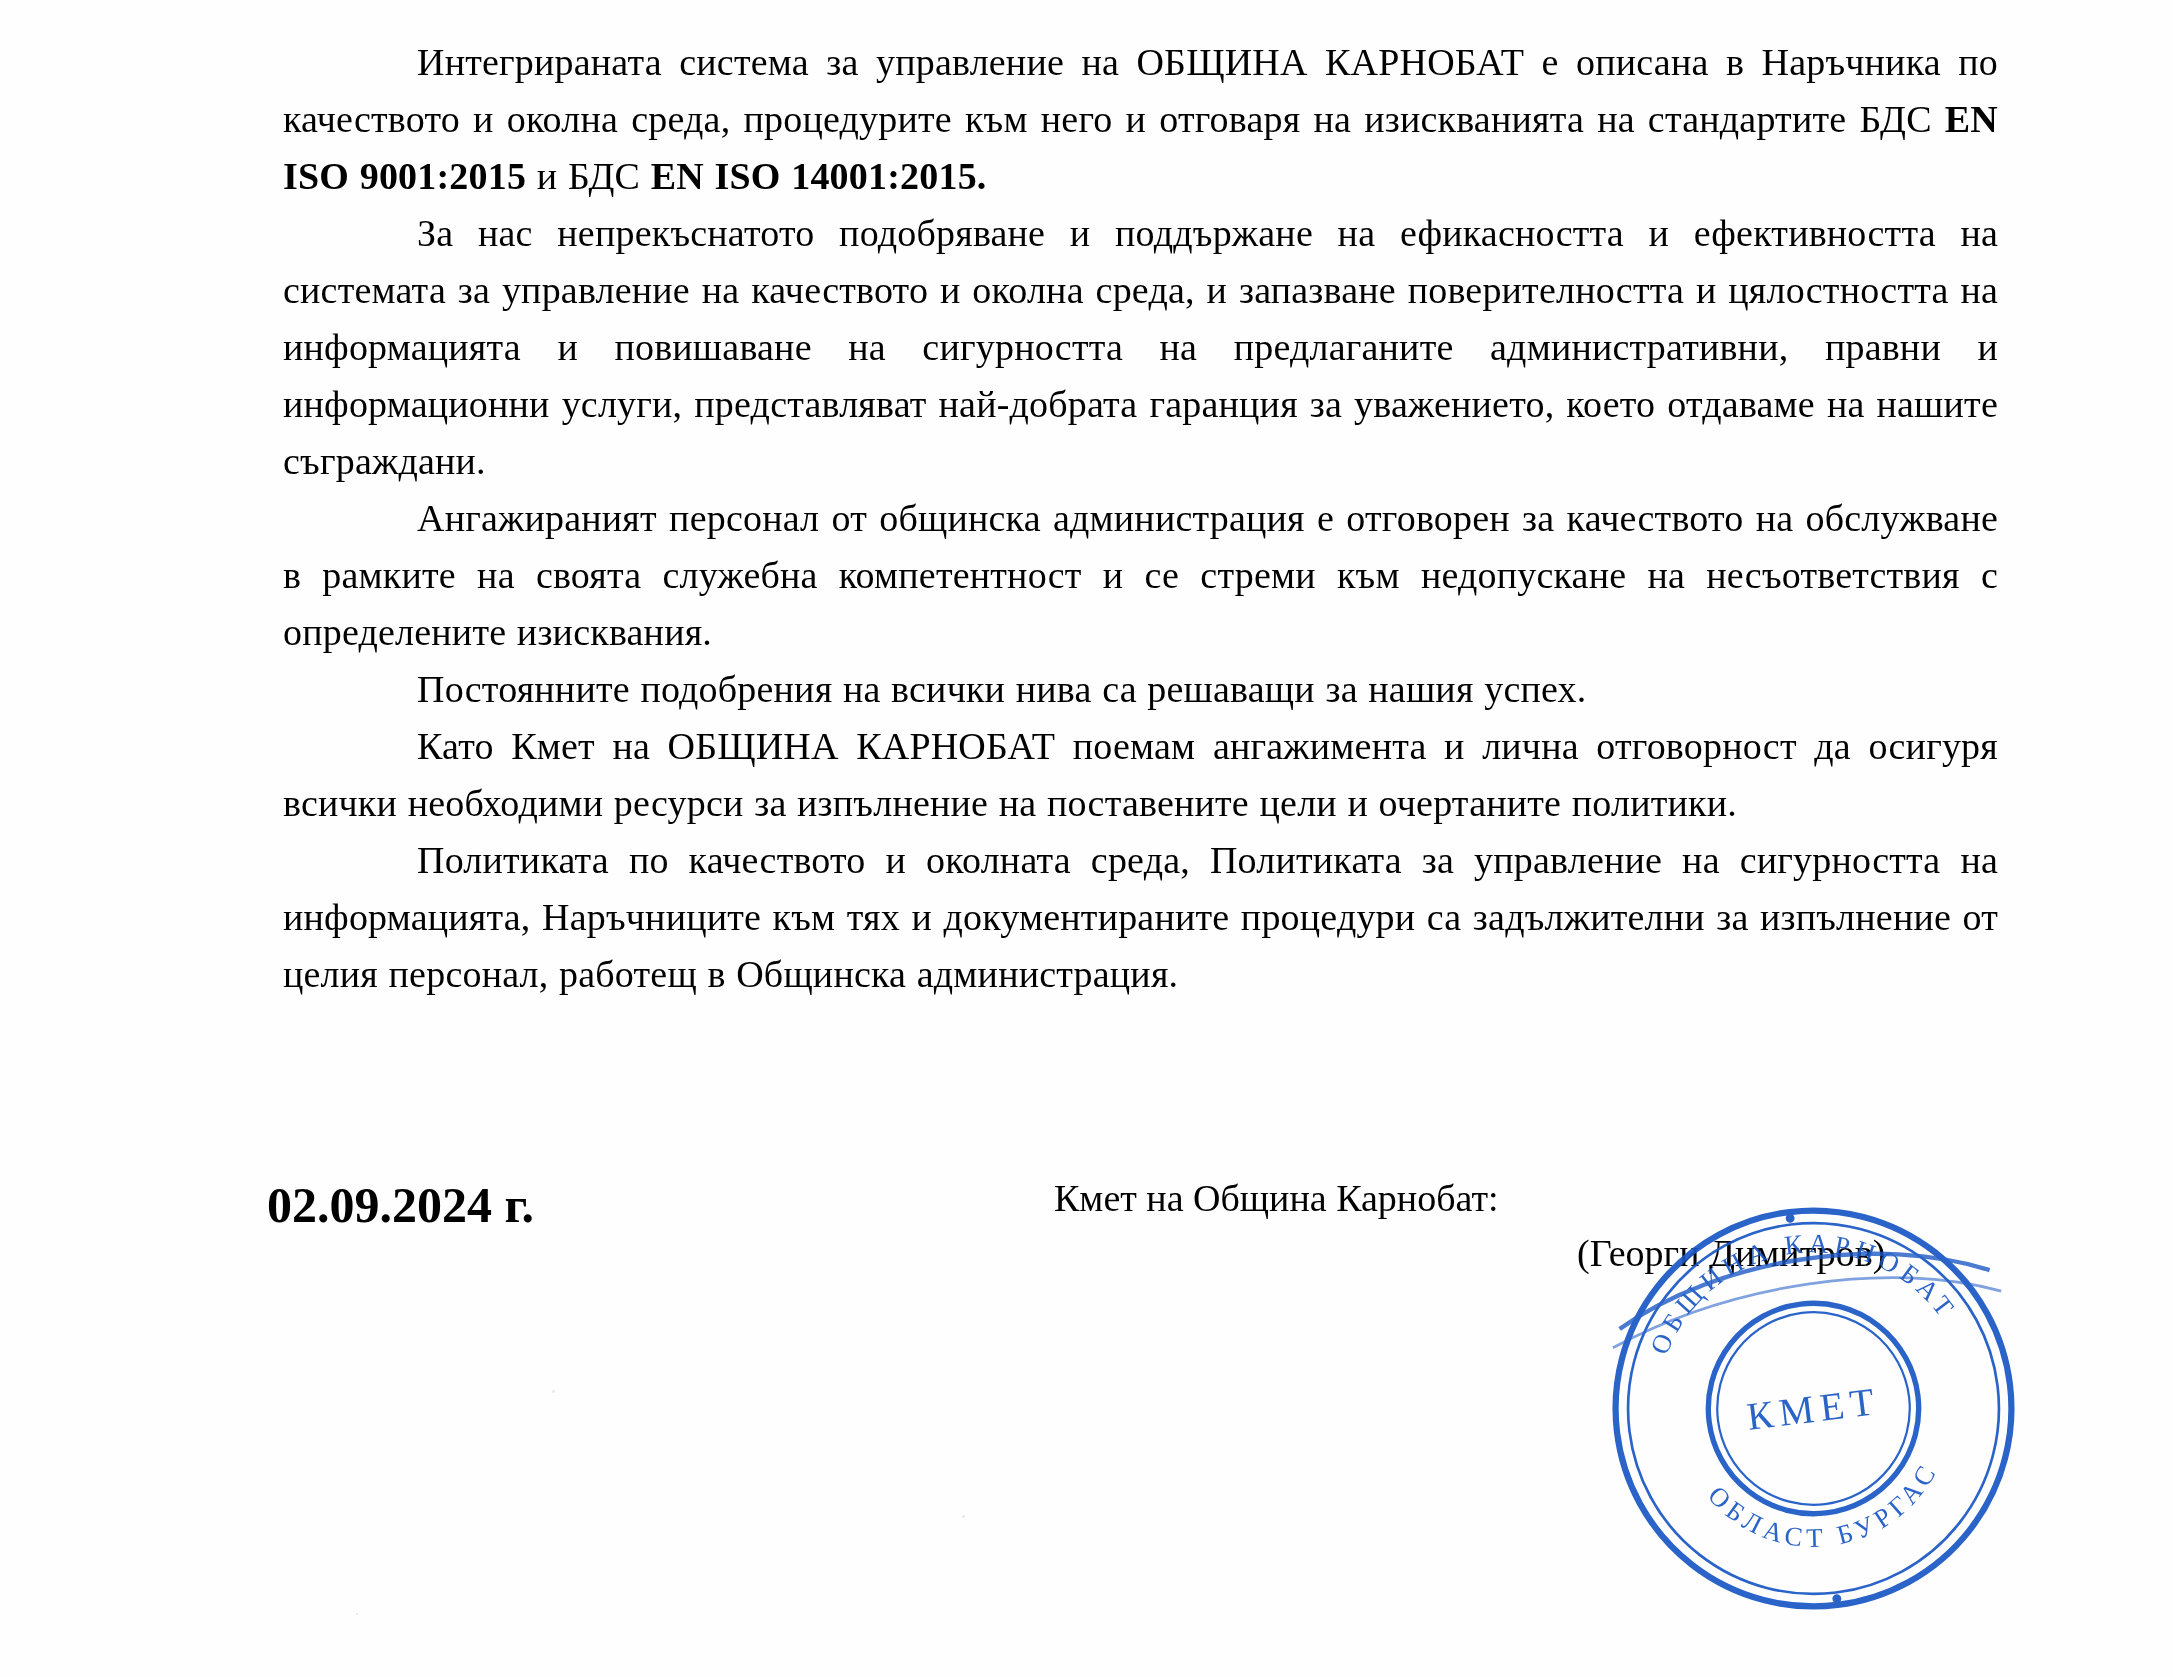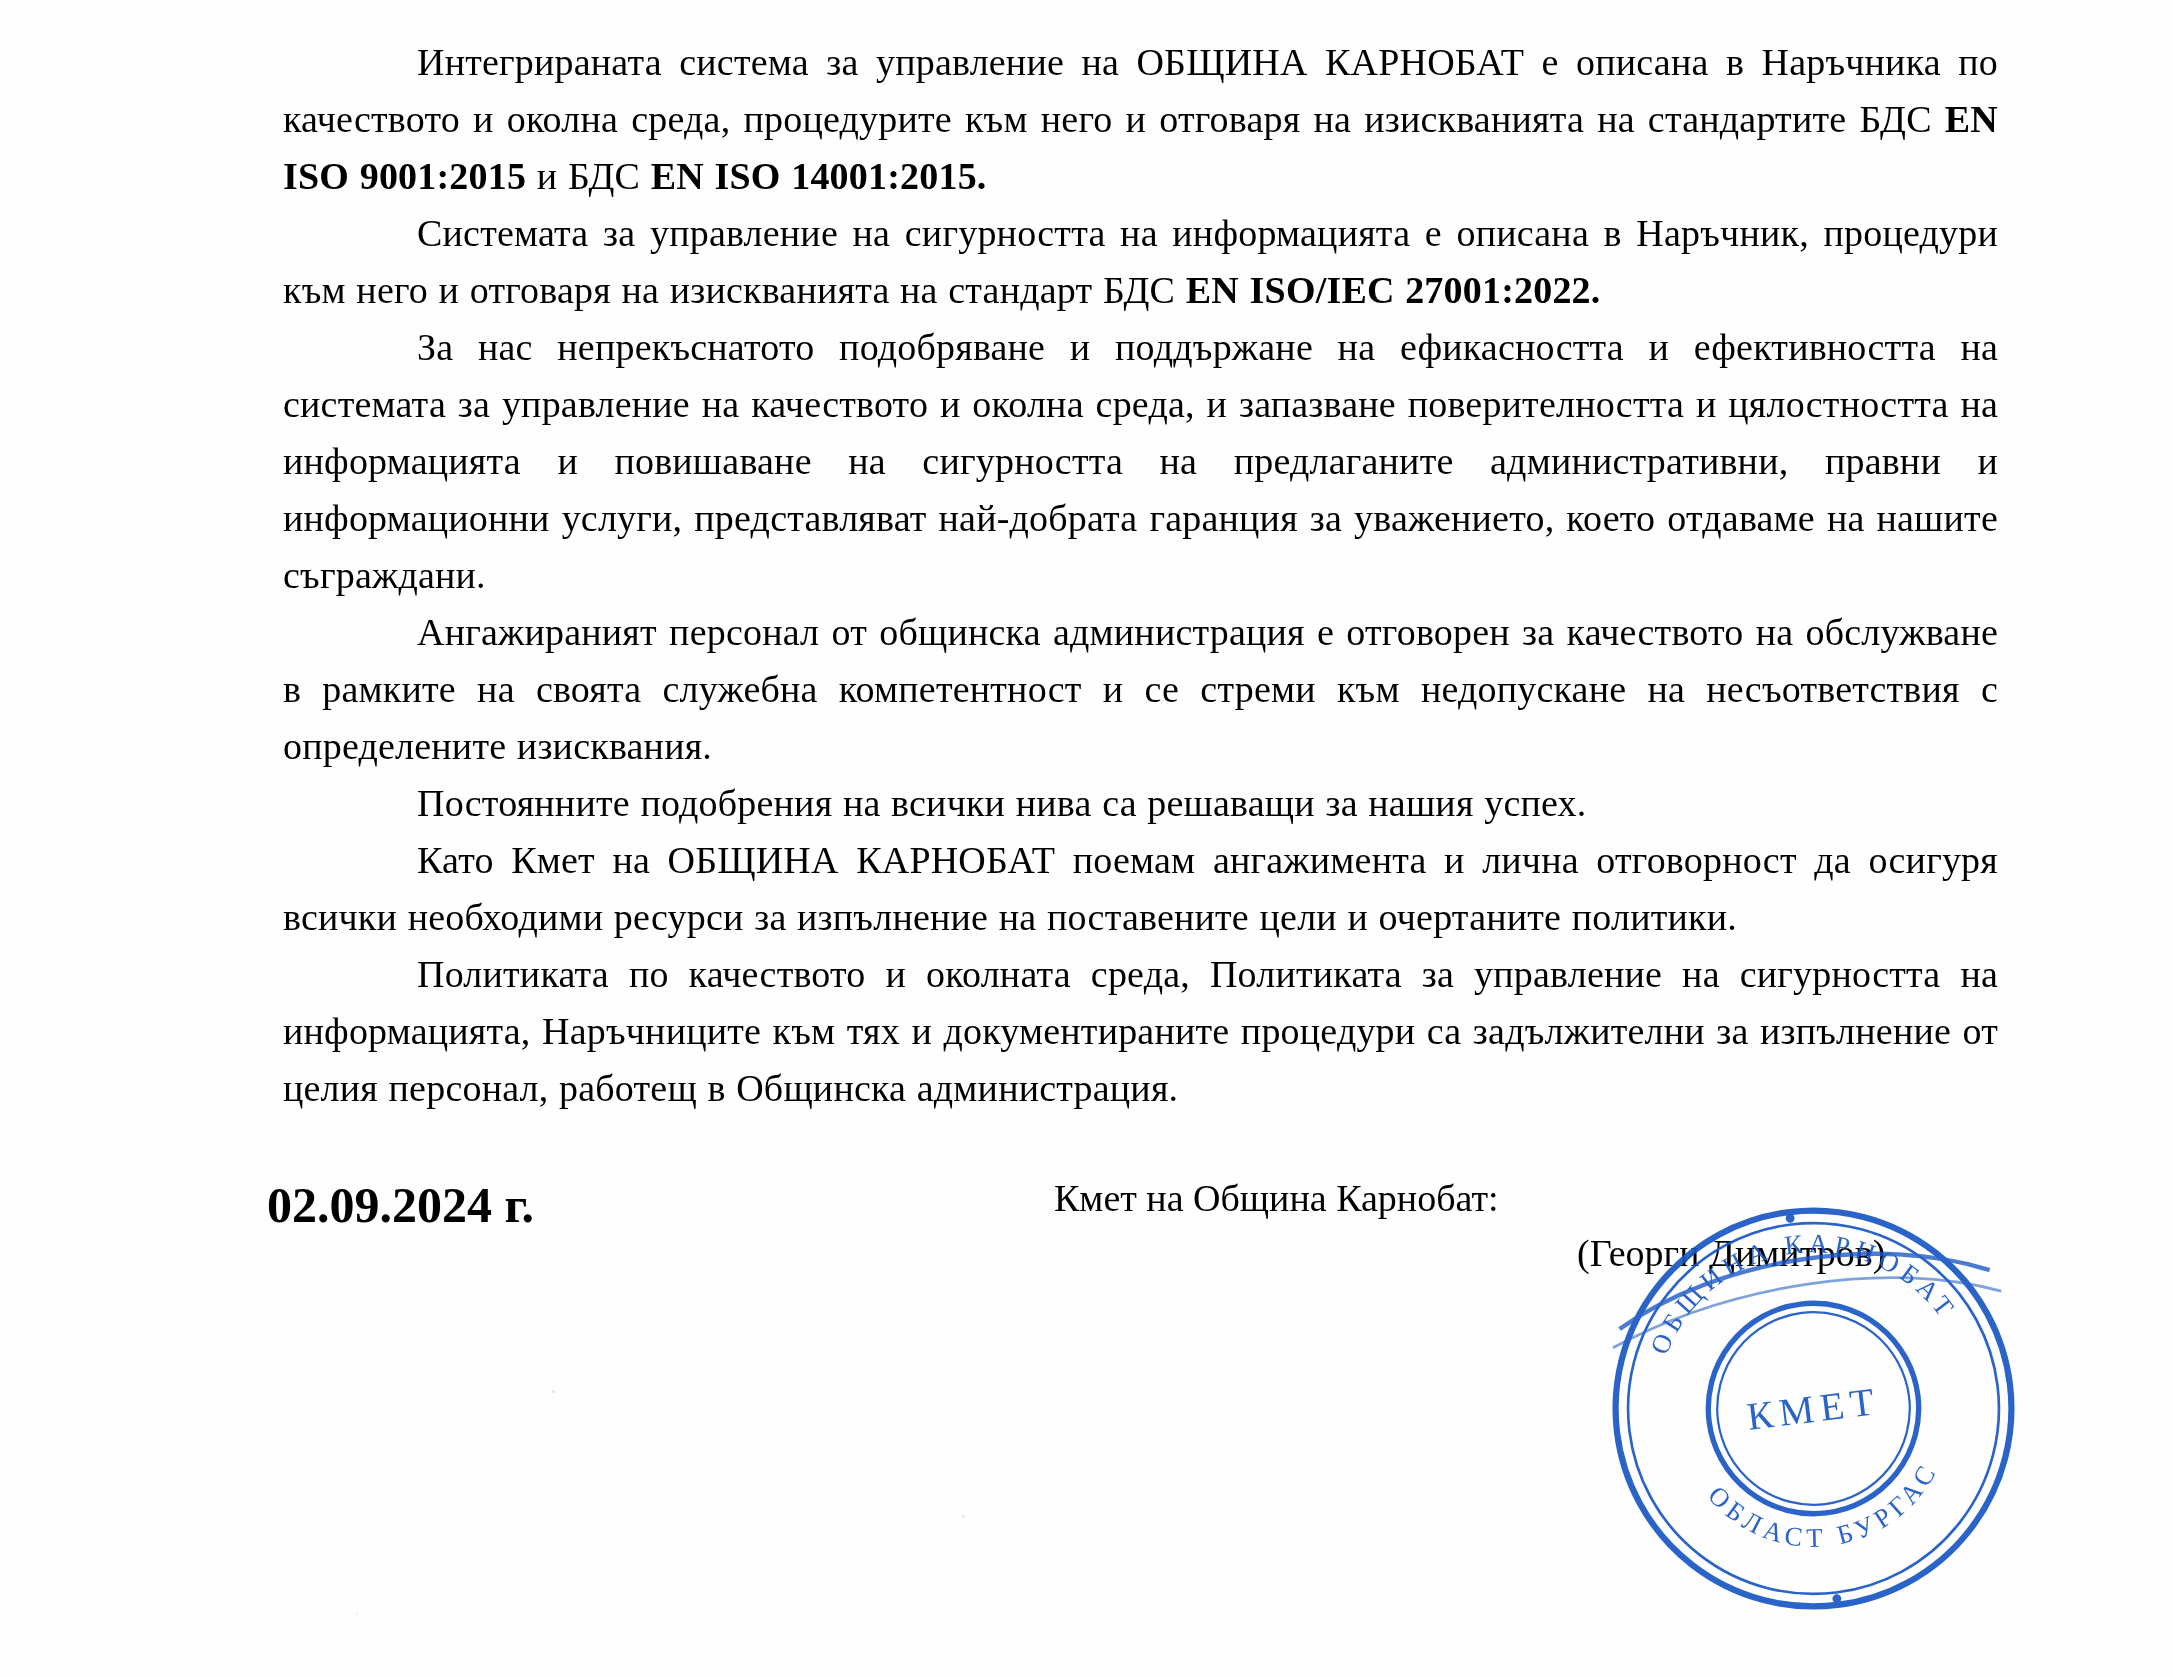--- a/index.html
+++ b/index.html
@@ -114,23 +114,20 @@
 </head>
 <body>
 
 <div class="page">
 
   <div class="doc-body">
     <p class="para">
       <span>Интегрираната система за управление на ОБЩИНА КАРНОБАТ е описана в Наръчника по качеството и околна среда, процедурите към него и отговаря на изискванията на стандартите БДС </span><span class="b">EN ISO 9001:2015</span><span> и БДС </span><span class="b">EN ISO 14001:2015.</span>
     </p>
 
-    <p class="para">
-      <span>Системата за управление на сигурността на информацията е описана в Наръчник, процедури към него и отговаря на изискванията на стандарт БДС </span><span class="b">EN ISO/IEC 27001:2022.</span>
-    </p>
 
     <p class="para">
       <span>За нас непрекъснатото подобряване и поддържане на ефикасността и ефективността на системата за управление на качеството и околна среда, и запазване поверителността и цялостността на информацията и повишаване  на сигурността на предлаганите административни, правни и информационни услуги, представляват най-добрата гаранция за уважението, което отдаваме на нашите съграждани.</span>
     </p>
 
     <p class="para">
       <span>Ангажираният персонал от общинска администрация е отговорен за качеството на обслужване в рамките на своята служебна компетентност и се стреми към недопускане на несъответствия с определените изисквания.</span>
     </p>
 
     <p class="para">

